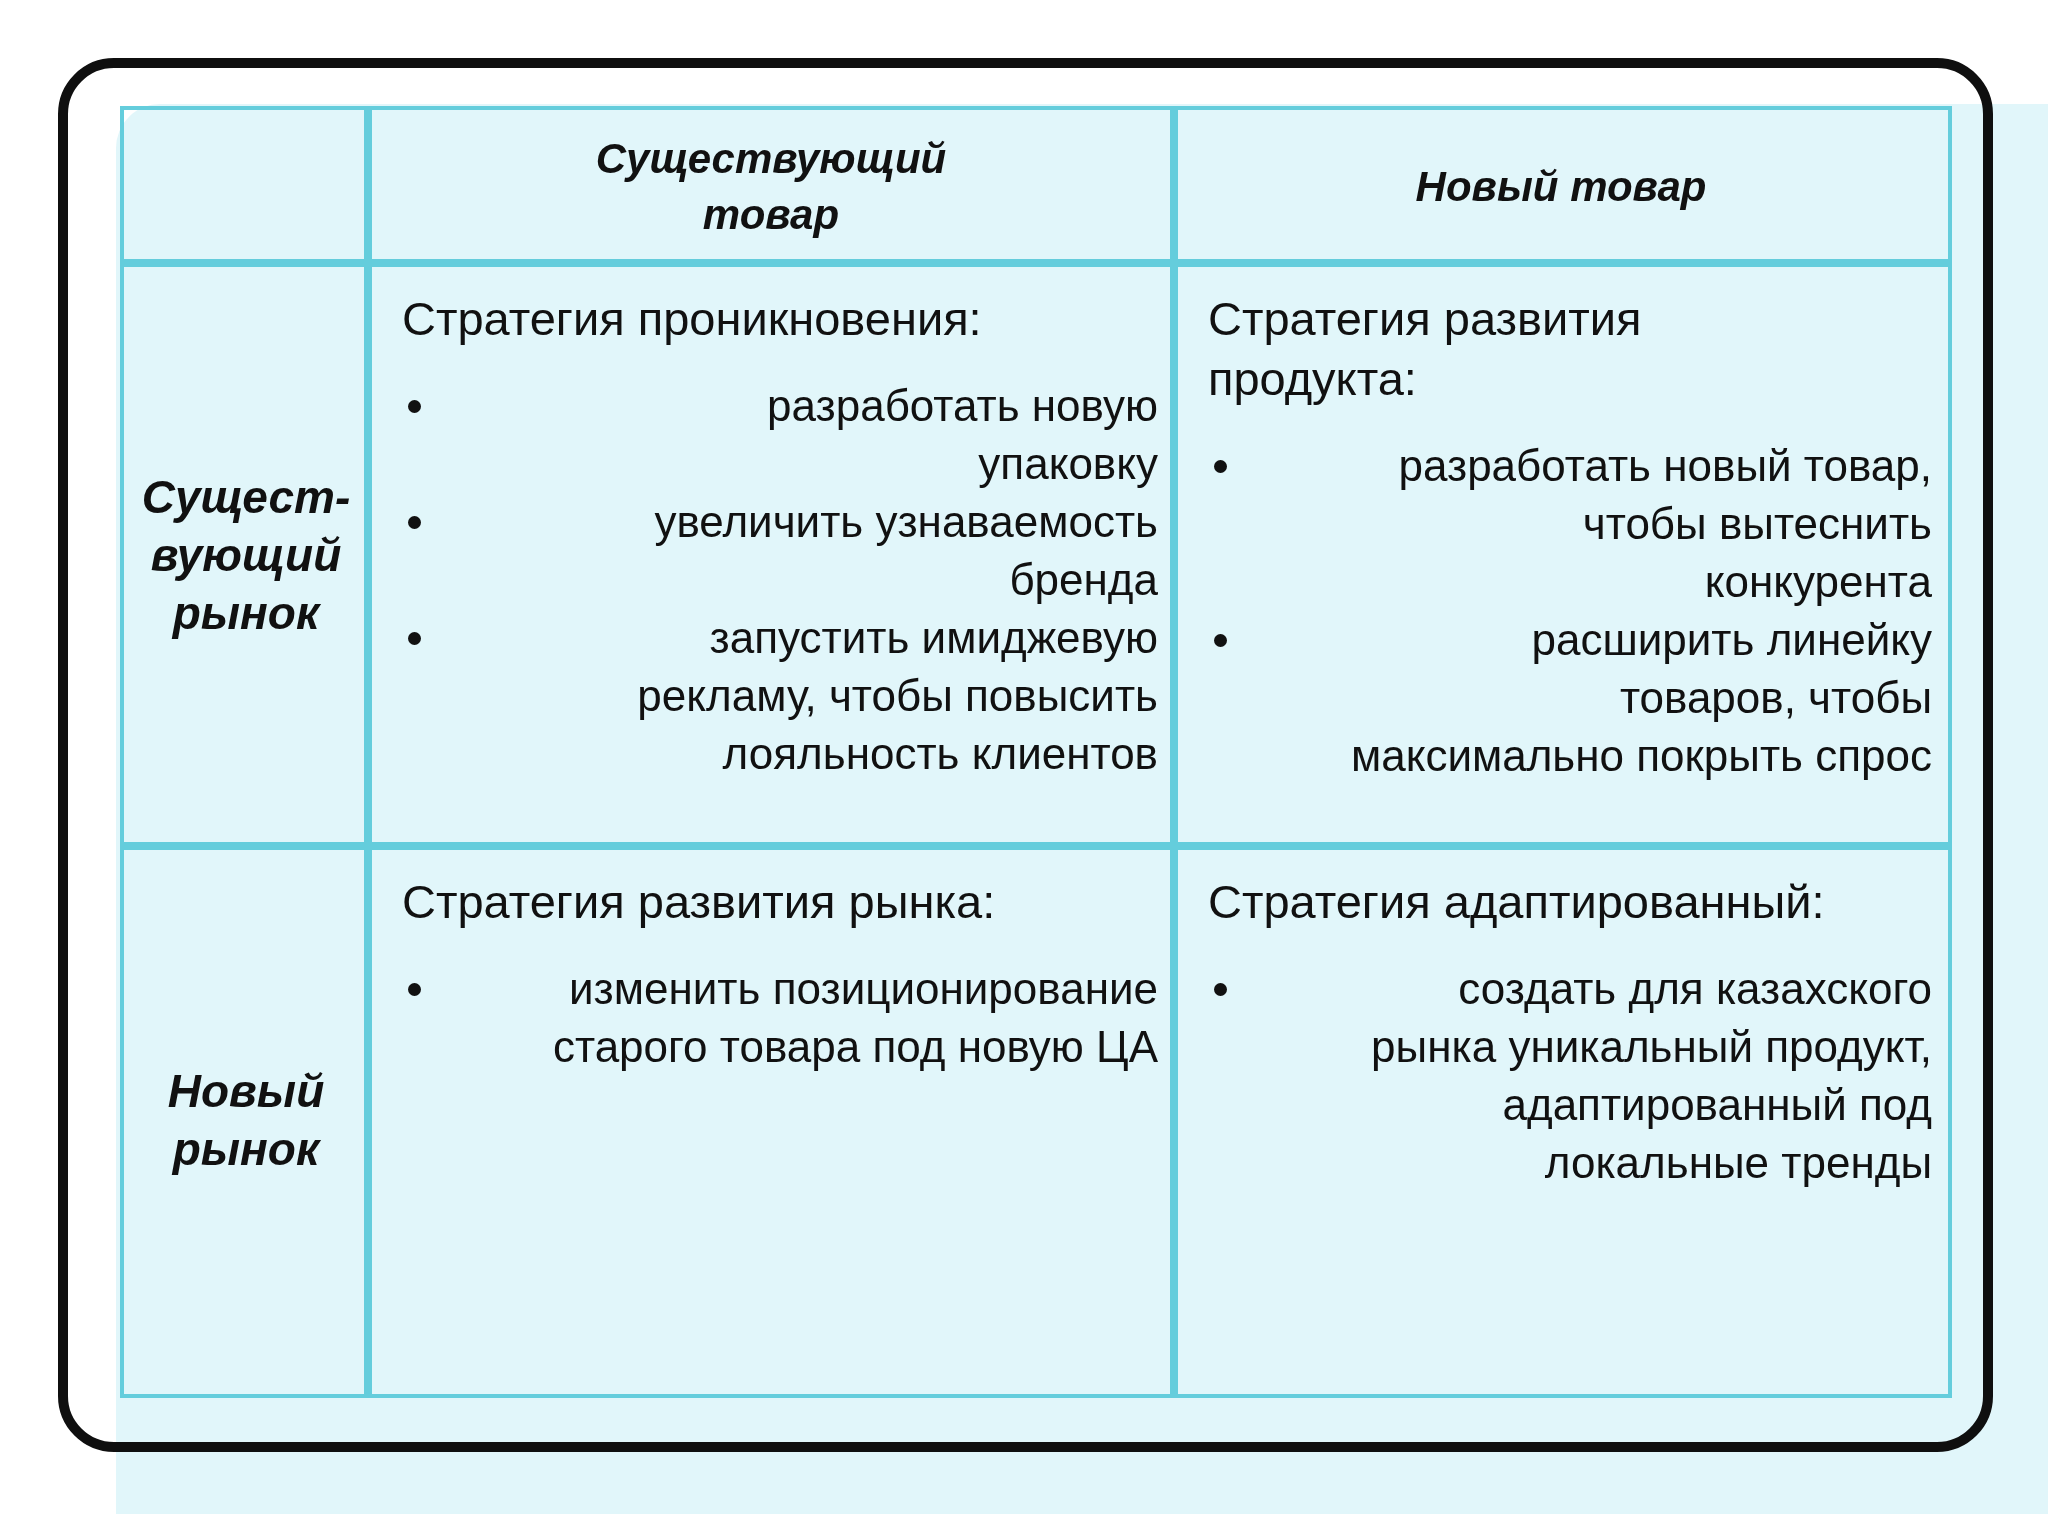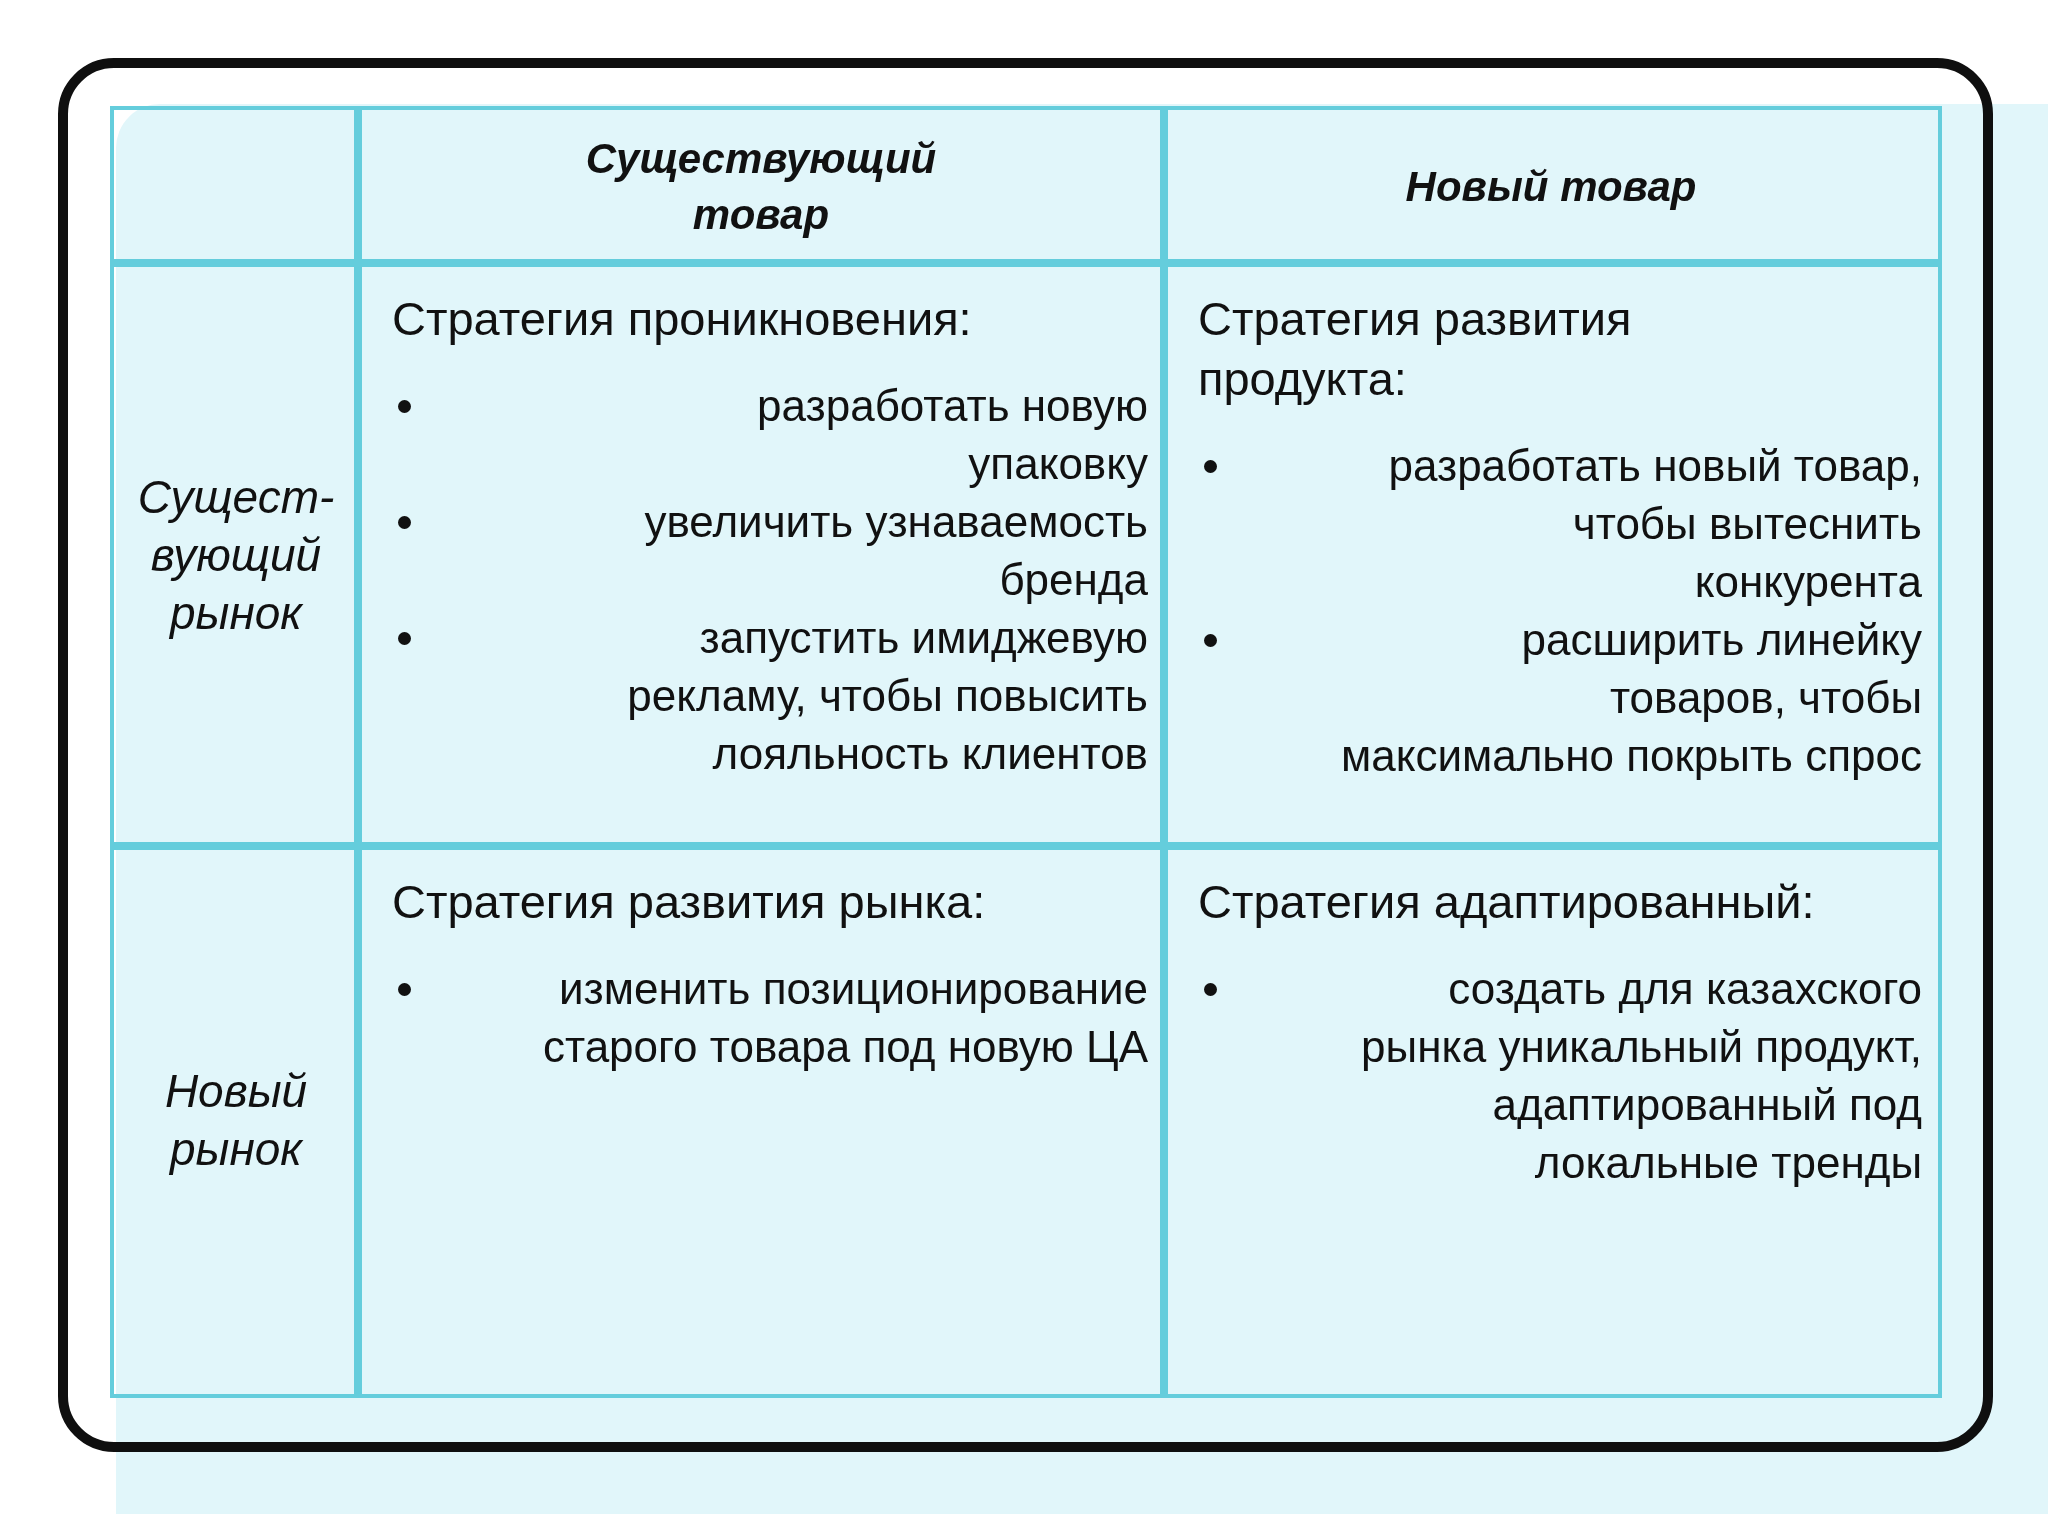--- a/index.html
+++ b/index.html
@@ -36,21 +36,21 @@
     width:1935px;height:1394px;
     box-sizing:border-box;
     border:10px solid #0f0f0f;
     border-radius:56px;
     background:transparent;
     z-index:3;
   }
   
   .grid{
     position:absolute;
-    left:114px;top:110px;
+    left:124px;top:110px;
     width:1824px;height:968px;
     display:grid;
     grid-template-columns:244px 806px 774px;
     grid-template-rows:153px 583px 548px;
     z-index:4;
   }
   .cell{
     box-shadow:0 0 0 4px #64cddc;
     background:transparent;
     box-sizing:border-box;
@@ -59,21 +59,21 @@
   .center{
     display:flex;align-items:center;justify-content:center;
     text-align:center;
   }
   .col-header{
     font-weight:700;font-style:italic;
     font-size:42px;line-height:56px;
     white-space:pre-line;
   }
   .row-header{
-    font-weight:400;font-style:italic;
+    font-weight:700;font-style:italic;
     font-size:46px;line-height:58px;
     white-space:pre-line;
   }
   .content{
     padding:26px 16px 0 34px;
   }
   .strategy-heading{
     font-weight:400;
     font-size:47px;line-height:60px;
     white-space:pre-line;

